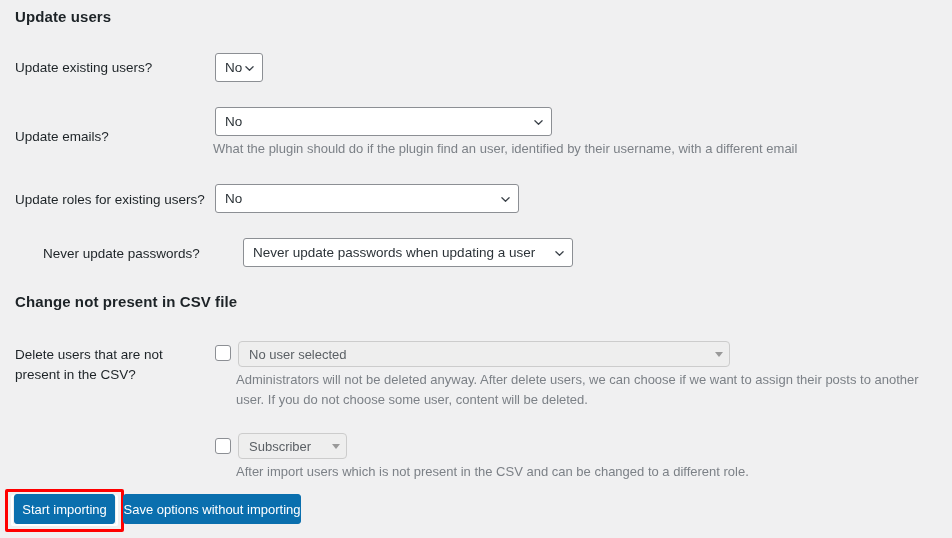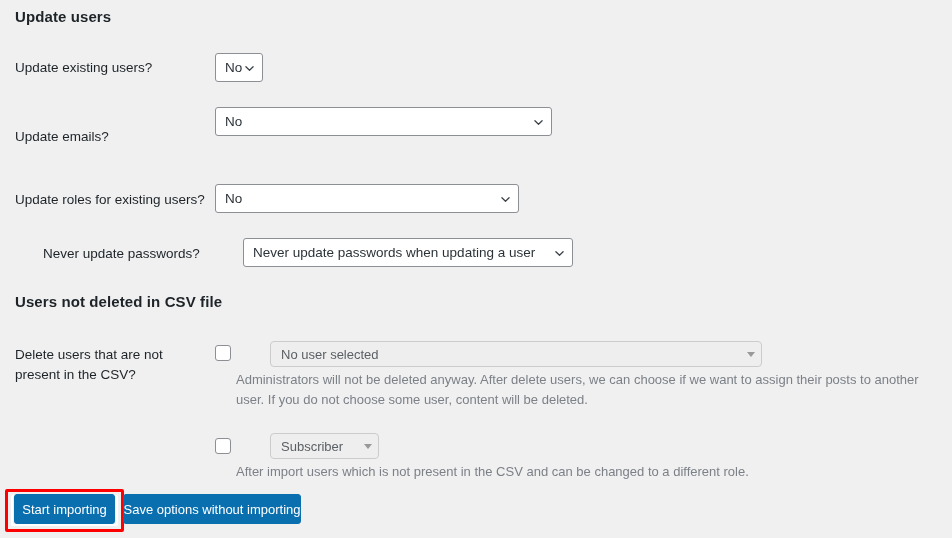--- a/index.html
+++ b/index.html
@@ -89,21 +89,20 @@
     background: #eee;
     height: 26px;
     display: flex;
     align-items: center;
     padding: 0 0 0 10px;
     font-size: 13px;
     color: #5b6065;
     cursor: default;
     white-space: nowrap;
     overflow: hidden;
-    margin-left: 32px;
   }
   .s2 .s2-arrow {
     margin-left: auto;
     width: 20px;
     display: flex;
     align-items: center;
     justify-content: center;
     flex: 0 0 20px;
   }
   .s2 .s2-arrow i {
@@ -180,20 +179,21 @@
 
   <div class="select-wrap" style="left:215px; top:107px; width:337px;">
     <div class="sel-box" style="width:337px;">No</div>
     <span class="arrow">
       <svg width="9" height="9" viewBox="0 0 10 10">
           <path d="M1 3 L5 7 L9 3" fill="none" stroke="#3c434a" stroke-width="1.4" stroke-linecap="round" stroke-linejoin="round"></path>
         </svg>
     </span>
   </div>
 
+  <div class="help-text" style="left:213px; top:139px; width:720px;">What the plugin should do if the plugin find an user, identified by their username, with a different email</div>
 
   <div class="row-label" style="left:15px; top:190px;">Update roles for existing users?</div>
 
   <div class="select-wrap" style="left:215px; top:184px; width:304px;">
     <div class="sel-box" style="width:304px;">No</div>
     <span class="arrow">
       <svg width="9" height="9" viewBox="0 0 10 10">
           <path d="M1 3 L5 7 L9 3" fill="none" stroke="#3c434a" stroke-width="1.4" stroke-linecap="round" stroke-linejoin="round"></path>
         </svg>
     </span>
@@ -203,21 +203,21 @@
 
   <div class="select-wrap" style="left:215px; top:238px; width:330px;margin-left:28px;">
     <div class="sel-box" style="width:330px;">Never update passwords when updating a user</div>
     <span class="arrow">
       <svg width="9" height="9" viewBox="0 0 10 10">
           <path d="M1 3 L5 7 L9 3" fill="none" stroke="#3c434a" stroke-width="1.4" stroke-linecap="round" stroke-linejoin="round"></path>
         </svg>
     </span>
   </div>
 
-  <div class="section-heading" id="heading-users-not-present">Users not deleted in CSV file</div>
+  <div class="section-heading" id="heading-users-not-present">Change not present in CSV file</div>
 
   <div class="row-label" style="left:15px; top:345px;">
     <div>Delete users that are not</div>
     <div>present in the CSV?</div>
   </div>
 
   <div class="wp-checkbox" style="left:215px; top:345px;"></div>
 
   <div class="s2" style="left:238px; top:341px; width:492px;">
     <span>No user selected</span>

